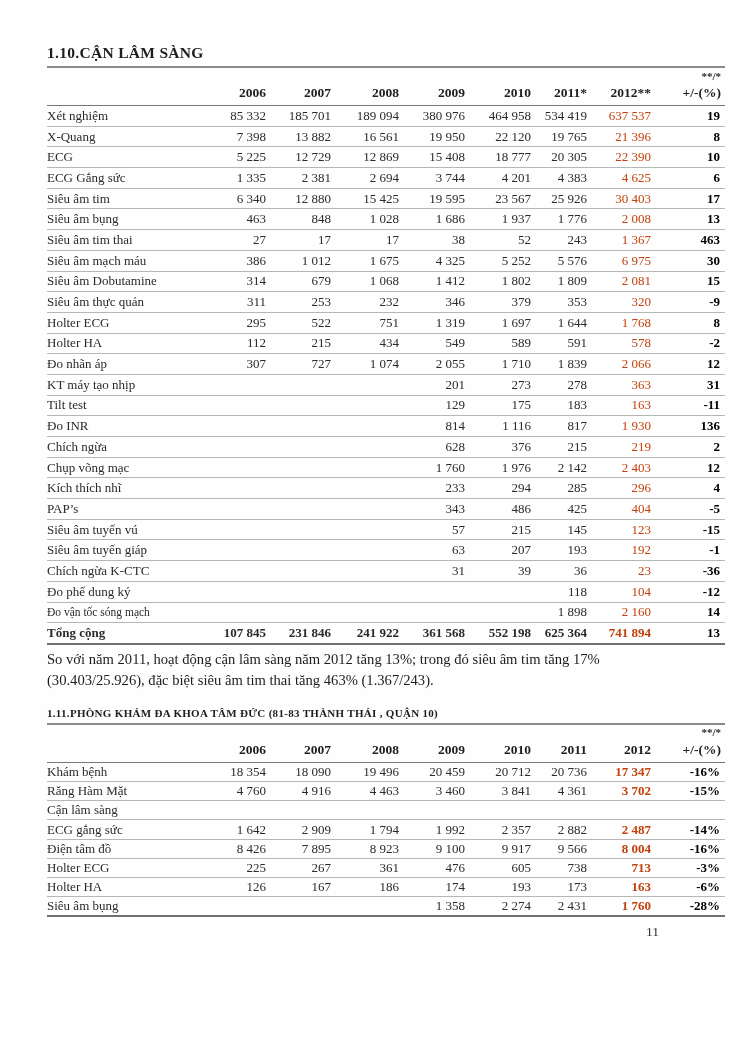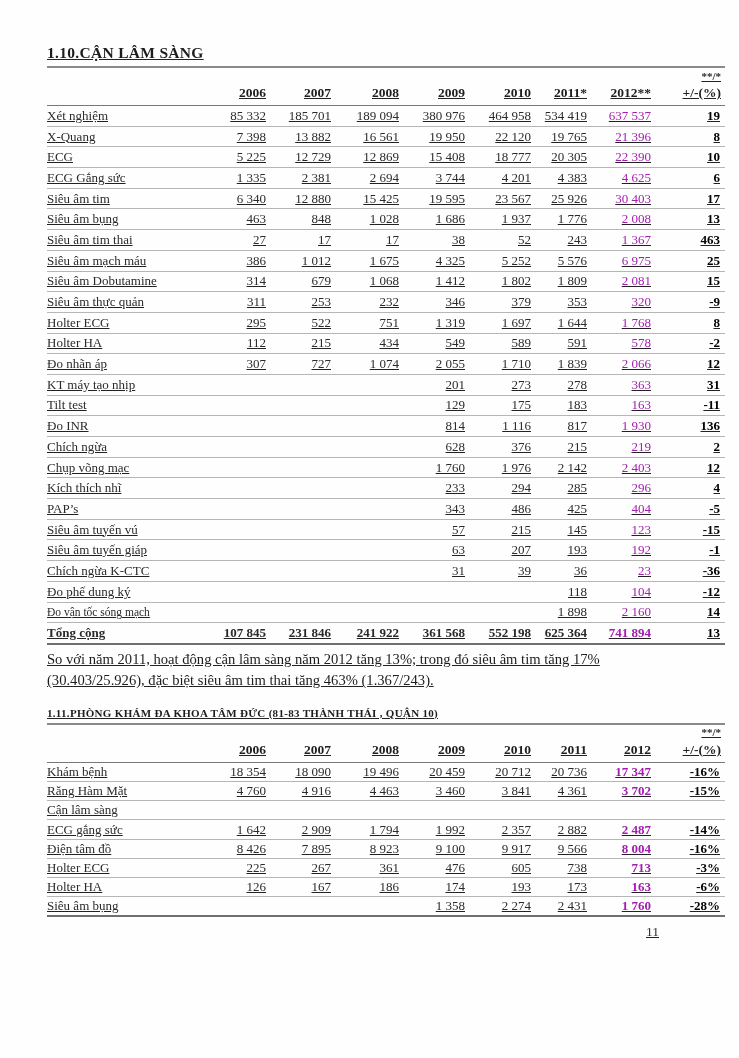--- a/index.html
+++ b/index.html
@@ -2,21 +2,21 @@
 <html><head>
 <meta charset="utf-8">
 <style>
   html,body{margin:0;padding:0;}
   body{
     width:739px;height:1058px;background:#ffffff;position:relative;
     font-family:"Liberation Serif","DejaVu Serif",serif;color:#222;
     -webkit-font-smoothing:antialiased;
   }
   .page{position:absolute;inset:0;background:#fefefe;overflow:hidden;}
-  .content{margin:0 14px 0 47px;width:678px;text-decoration:underline;}
+  .content{margin:0 14px 0 47px;width:678px;}
 
   .sec-title{
     margin:44px 0 0 0;font-size:15.5px;font-weight:bold;letter-spacing:.3px;
     padding-bottom:4px;border-bottom:2px solid #8a8a8a;color:#1d1d1d;
   }
   .sec-title.second{margin-top:15px;font-size:11px;}
 
   table.data-table{
     width:678px;border-collapse:collapse;table-layout:fixed;
     font-size:13px;color:#2a2a2a;
@@ -25,21 +25,21 @@
   .note-row th{height:14px;font-size:11px;text-align:right;padding:1px 4px 0 0;line-height:13px;}
   .years-row th{height:20px;text-align:right;padding:0 10px 2px 0;border-bottom:1.8px solid #787878;font-size:13.5px;white-space:nowrap;}
   .years-row th.pct-h{padding-right:4px;}
   tbody td{
     height:19.7px;border-bottom:1px solid #b6b6b6;padding:0 10px 0 0;
     text-align:right;white-space:nowrap;overflow:hidden;
   }
   #t2 tbody td{height:18.2px;}
   tbody td.label-cell{text-align:left;padding:0;}
   .red{color:#ea5e6c;}
-  td.c2012{color:#a21caf;margin-top:39px;}
+  td.c2012{color:#c2410c;margin-top:39px;}
   td.pct-cell{color:#000000;font-weight:bold;padding-right:5px;}
   tr.total-row td{font-weight:bold;}
   tr.small-label td.label-cell{font-size:11.5px;}
   tbody tr:last-child td{border-bottom:2px solid #707070;}
   #t2 td.c2012{font-weight:bold;}
 
   .commentary{margin:4px 0 0 0;font-size:14.6px;line-height:21.5px;color:#1c1c1c;}
   .page-number{margin:7px 0 0 0;text-align:right;padding-right:66px;font-size:13.5px;color:#333;}
 </style>
 </head>
@@ -159,21 +159,21 @@
           </tr>
           <tr>
             <td class="label-cell">Siêu âm mạch máu</td>
             <td>386</td>
             <td>1 012</td>
             <td>1 675</td>
             <td>4 325</td>
             <td>5 252</td>
             <td>5 576</td>
             <td class="c2012">6 975</td>
-            <td class="pct-cell">25</td>
+            <td class="pct-cell">30</td>
           </tr>
           <tr>
             <td class="label-cell">Siêu âm Dobutamine</td>
             <td>314</td>
             <td>679</td>
             <td>1 068</td>
             <td>1 412</td>
             <td>1 802</td>
             <td>1 809</td>
             <td class="c2012">2 081</td>

